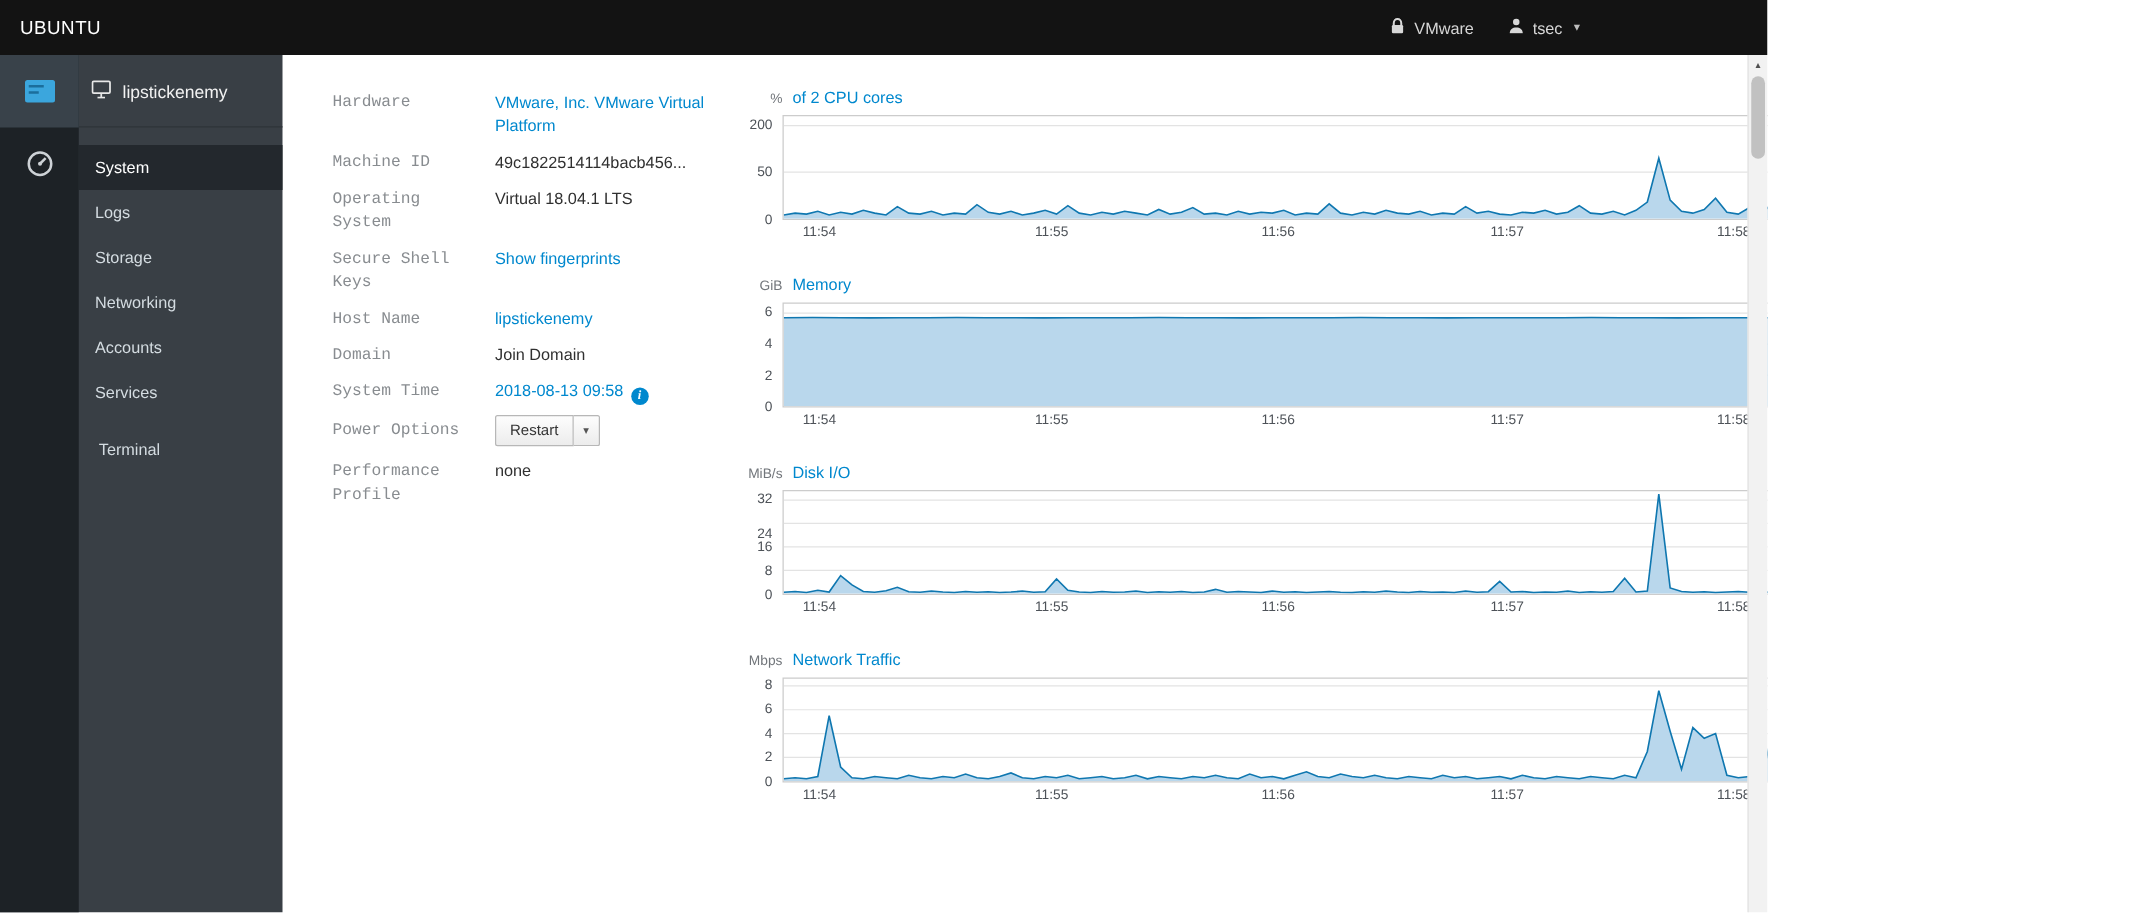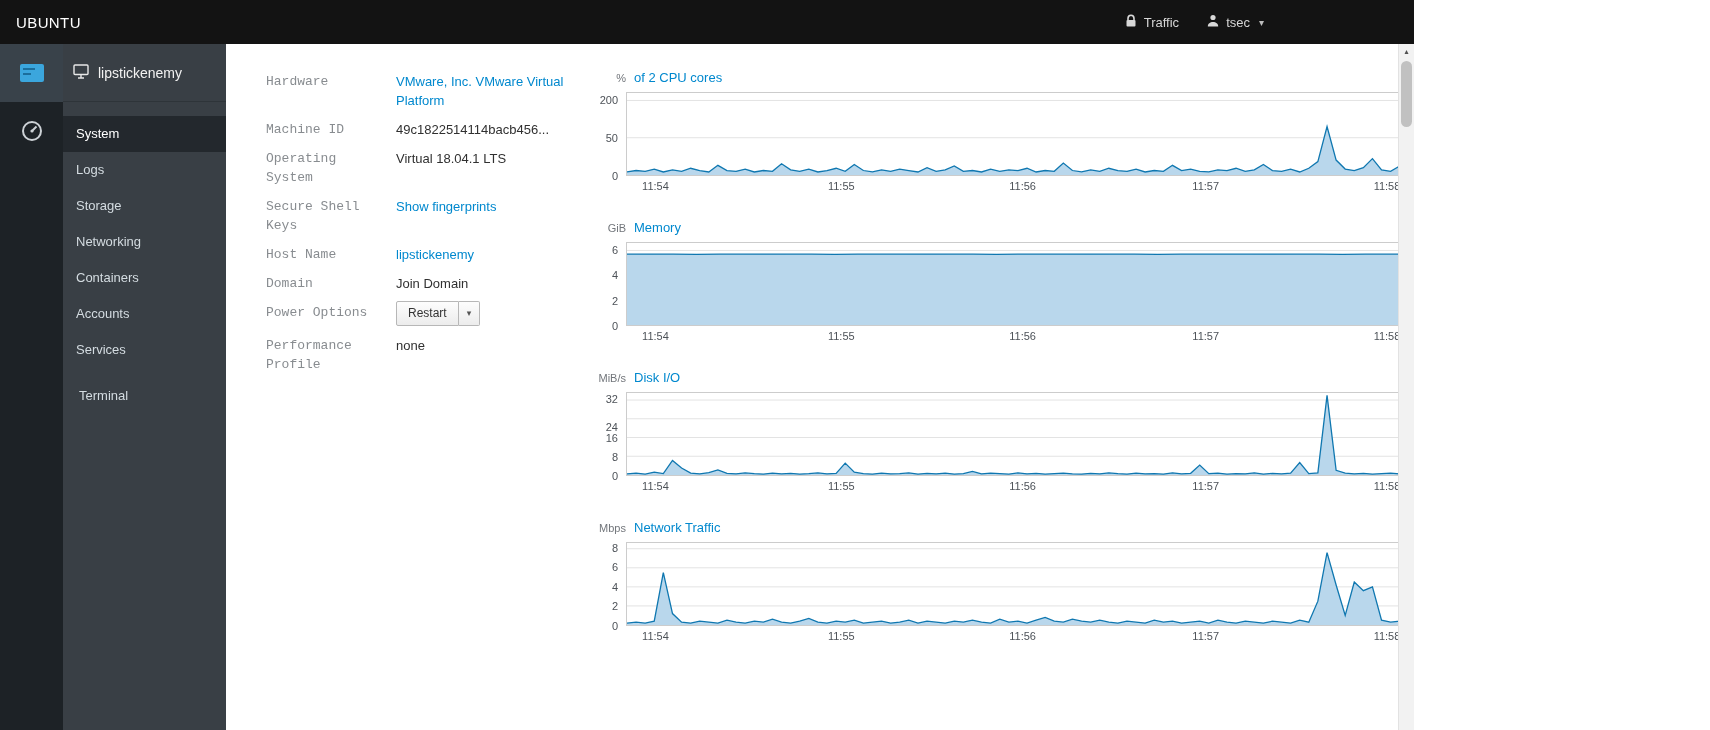--- a/index.html
+++ b/index.html
@@ -82,21 +82,21 @@
   <header class="topbar">
     <div class="brand">UBUNTU</div>
     <div class="topbar-right">
       <div class="topbar-item">
         <span>
           <svg width="12" height="14" viewBox="0 0 12 14">
               <path d="M3 6V4.5C3 2.6 4.3 1.2 6 1.2S9 2.6 9 4.5V6" fill="none" stroke="#d8d8d8" stroke-width="1.6"></path>
               <rect x="1.5" y="6" width="9" height="6.5" rx="1" fill="#d8d8d8"></rect>
             </svg>
         </span>
-        <span>Traffic</span>
+        <span>VMware</span>
       </div>
       <div class="topbar-item">
         <span>
           <svg width="12" height="13" viewBox="0 0 12 13">
               <circle cx="6" cy="3.5" r="2.6" fill="#d8d8d8"></circle>
               <path d="M0.8 12.5c0-3 2.3-4.6 5.2-4.6s5.2 1.6 5.2 4.6z" fill="#d8d8d8"></path>
             </svg>
         </span>
         <span>tsec</span>
         <span class="caret">▾</span>
@@ -131,21 +131,20 @@
                 <path d="M5 14h6M8 10.5V14" stroke="#e8e8e8" stroke-width="1.4"></path>
               </svg>
           </span>
           <span>lipstickenemy</span>
         </div>
         <nav id="nav">
             <div class="nav-item active">System</div>
             <div class="nav-item">Logs</div>
             <div class="nav-item">Storage</div>
             <div class="nav-item">Networking</div>
-            <div class="nav-item">Containers</div>
             <div class="nav-item">Accounts</div>
             <div class="nav-item">Services</div>
             <div class="nav-item gap">Terminal</div>
           </nav>
       </div>
     </aside>
 
     <main class="content">
       <div class="sysinfo" id="sysinfo">
           <div class="info-row">
@@ -164,20 +163,24 @@
             <div class="info-label">Secure Shell Keys</div>
             <div class="info-value"><a class="link">Show fingerprints</a></div>
           </div>
           <div class="info-row">
             <div class="info-label">Host Name</div>
             <div class="info-value"><a class="link">lipstickenemy</a></div>
           </div>
           <div class="info-row">
             <div class="info-label">Domain</div>
             <div class="info-value"><a class="action-link">Join Domain</a></div>
+          </div>
+          <div class="info-row">
+            <div class="info-label">System Time</div>
+            <div class="info-value"><a class="link">2018-08-13 09:58</a><span class="info-i">i</span></div>
           </div>
           <div class="info-row">
             <div class="info-label">Power Options</div>
             <div class="info-value"><span class="btn-group">
                 <button class="btn">Restart</button>
                 <button class="btn caret-btn">▾</button>
               </span></div>
           </div>
           <div class="info-row">
             <div class="info-label">Performance Profile</div>

